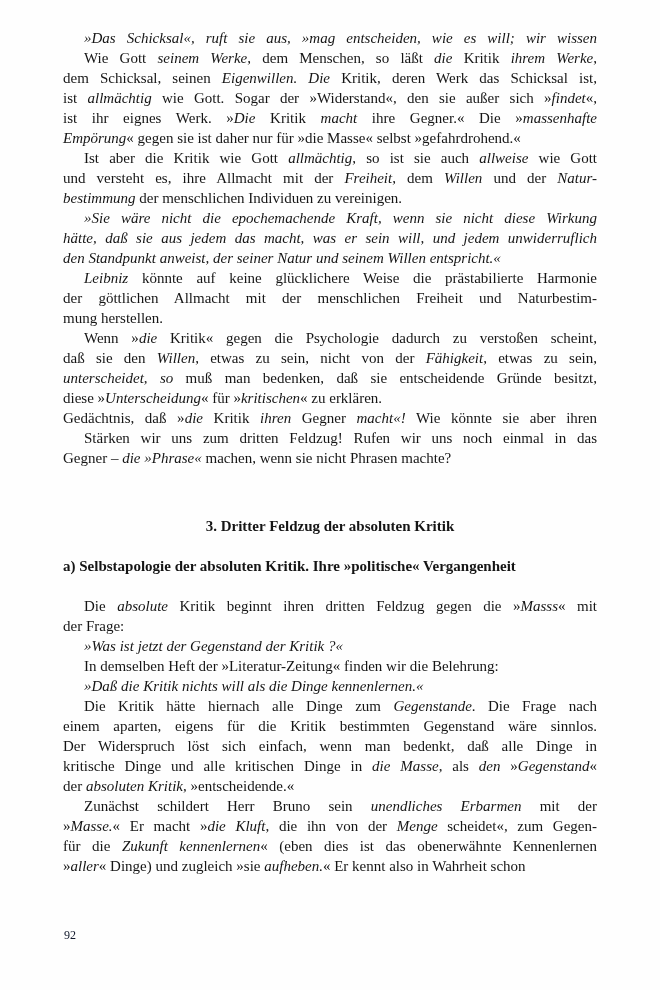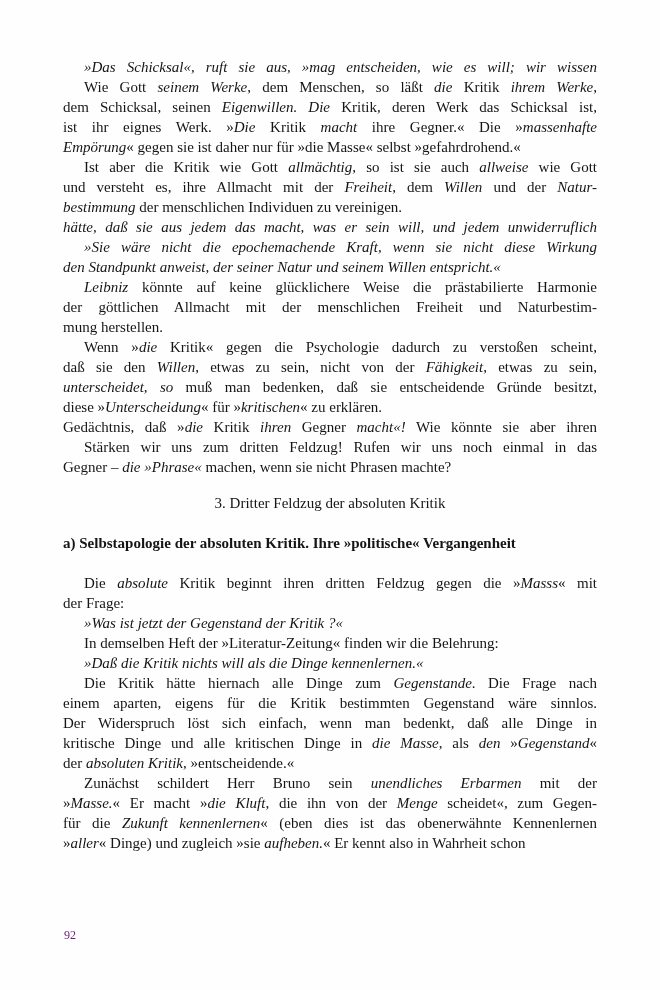--- a/index.html
+++ b/index.html
@@ -6,41 +6,41 @@
     margin: 0;
     padding: 0;
     background: #ffffff;
   }
   .page {
     position: relative;
     width: 660px;
     height: 990px;
     background: #fefefe;
     box-sizing: border-box;
-    padding: 57px 63px 0 63px;
+    padding: 28px 63px 0 63px;
     font-family: "Liberation Serif", "DejaVu Serif", serif;
     font-size: 15px;
     line-height: 20px;
     color: #151515;
     overflow: hidden;
   }
   .text-block { width: 534px; }
   .line {
     text-align: justify;
     text-align-last: justify;
   }
   .line.last {
     text-align-last: left;
   }
   .line.first {
     text-indent: 21px;
   }
   .block.h-center {
-    margin-top: 16px;
-    font-weight: normal;
+    margin-top: 48px;
+    font-weight: bold;
   }
   .block.h-center .line {
     text-align: center;
     text-align-last: center;
     text-indent: 0;
   }
   .block.h-left {
     margin-top: 20px;
     margin-bottom: 20px;
     font-weight: bold;
@@ -50,45 +50,46 @@
     text-align-last: left;
     text-indent: 0;
   }
   .it { font-style: italic; }
   .page-number {
     position: absolute;
     left: 64px;
     top: 927px;
     font-size: 12px;
     line-height: 16px;
-    color: #701a75;
+    color: #0f172a;
   }
 </style>
 </head>
 <body>
 
 <div class="page">
   <div class="text-block">
       <div class="block p">
         <div class="line first"><span class="it">»Das Schicksal«, ruft sie aus, »mag entscheiden, wie es will; wir wissen</span></div>
       </div>
       <div class="block p">
         <div class="line first"><span>Wie Gott </span><span class="it">seinem Werke</span><span>, dem Menschen, so läßt </span><span class="it">die</span><span> Kritik </span><span class="it">ihrem Werke</span><span>,</span></div>
         <div class="line"><span>dem Schicksal, seinen </span><span class="it">Eigenwillen. Die</span><span> Kritik, deren Werk das Schicksal ist,</span></div>
+        <div class="line"><span>ist </span><span class="it">allmächtig</span><span> wie Gott. Sogar der »Widerstand«, den sie außer sich »</span><span class="it">findet</span><span>«,</span></div>
         <div class="line"><span>ist ihr eignes Werk. »</span><span class="it">Die</span><span> Kritik </span><span class="it">macht</span><span> ihre Gegner.« Die »</span><span class="it">massenhafte</span></div>
         <div class="line last"><span class="it">Empörung</span><span>« gegen sie ist daher nur für »die Masse« selbst »gefahrdrohend.«</span></div>
       </div>
       <div class="block p">
         <div class="line first"><span>Ist aber die Kritik wie Gott </span><span class="it">allmächtig</span><span>, so ist sie auch </span><span class="it">allweise</span><span> wie Gott</span></div>
         <div class="line"><span>und versteht es, ihre Allmacht mit der </span><span class="it">Freiheit</span><span>, dem </span><span class="it">Willen</span><span> und der </span><span class="it">Natur-</span></div>
         <div class="line last"><span class="it">bestimmung</span><span> der menschlichen Individuen zu vereinigen.</span></div>
       </div>
       <div class="block p">
+        <div class="line first"><span class="it">»Sie wäre nicht die epochemachende Kraft, wenn sie nicht diese Wirkung</span></div>
         <div class="line"><span class="it">hätte, daß sie aus jedem das macht, was er sein will, und jedem unwiderruflich</span></div>
-        <div class="line first"><span class="it">»Sie wäre nicht die epochemachende Kraft, wenn sie nicht diese Wirkung</span></div>
         <div class="line last"><span class="it">den Standpunkt anweist, der seiner Natur und seinem Willen entspricht.«</span></div>
       </div>
       <div class="block p">
         <div class="line first"><span class="it">Leibniz</span><span> könnte auf keine glücklichere Weise die prästabilierte Harmonie</span></div>
         <div class="line"><span>der göttlichen Allmacht mit der menschlichen Freiheit und Naturbestim-</span></div>
         <div class="line last"><span>mung herstellen.</span></div>
       </div>
       <div class="block p">
         <div class="line first"><span>Wenn »</span><span class="it">die</span><span> Kritik« gegen die Psychologie dadurch zu verstoßen scheint,</span></div>
         <div class="line"><span>daß sie den </span><span class="it">Willen</span><span>, etwas zu sein, nicht von der </span><span class="it">Fähigkeit</span><span>, etwas zu sein,</span></div>

